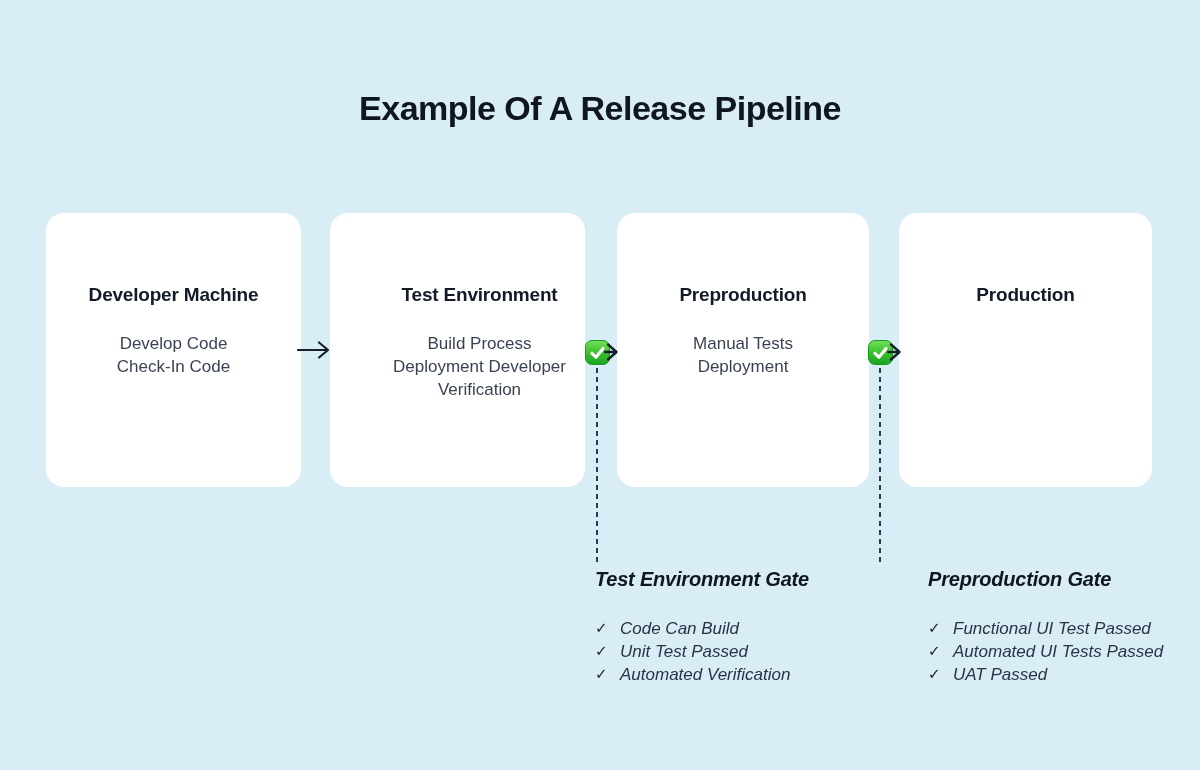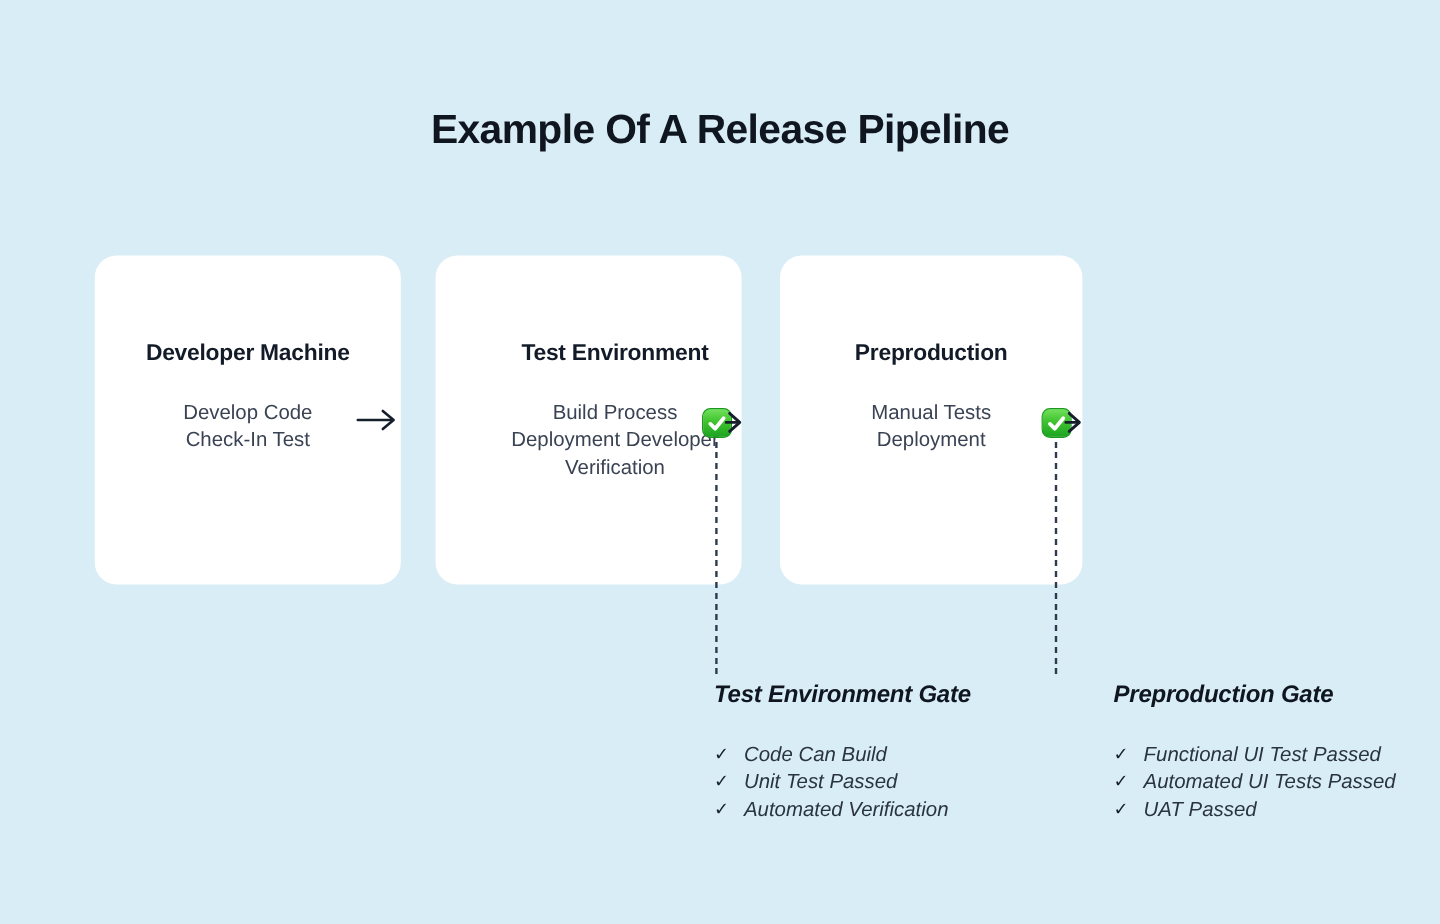--- a/index.html
+++ b/index.html
@@ -17,21 +17,20 @@
     margin: 0; text-align: center;
     font-size: 34px; font-weight: 700; color: #10161f;
     letter-spacing: -0.5px;
   }
 
   .stage {
     position: absolute; top: 213px; height: 274px;
     background: #ffffff; border-radius: 18px;
     box-sizing: border-box; padding-top: 70px;
     text-align: center;
-    margin-left: 33px;
   }
   .stage h2 {
     margin: 0; font-size: 19px; line-height: 24px;
     font-weight: 700; color: #131b28; letter-spacing: -0.2px;
   }
   .steps { margin-top: 25px; font-size: 17px; line-height: 23px; color: #3a4354; }
 
   .arrow-svg { position: absolute; }
 
   .gate-icon {
@@ -68,41 +67,44 @@
 <body>
 
 <div class="canvas">
 
   <h1 class="title">Example Of A Release Pipeline</h1>
 
   <section class="stage" style="left:46px; width:255px;">
     <h2>Developer Machine</h2>
     <div class="steps">
       <div>Develop Code</div>
-      <div>Check-In Test</div>
+      <div>Check-In Code</div>
     </div>
   </section>
 
   <section class="stage" style="left:330px; width:255px;padding-left:44px;">
     <h2>Test Environment</h2>
     <div class="steps">
       <div>Build Process</div>
       <div>Deployment Developer</div>
       <div>Verification</div>
     </div>
   </section>
 
   <section class="stage" style="left:617px; width:252px;">
     <h2>Preproduction</h2>
     <div class="steps">
       <div>Manual Tests</div>
       <div>Deployment</div>
     </div>
   </section>
 
+  <section class="stage" style="left:899px; width:253px;">
+    <h2>Production</h2>
+  </section>
 
   <svg class="arrow-svg" style="left:297px; top:339px;" width="36" height="22" viewBox="0 0 36 22">
     <line x1="1" y1="11" x2="30" y2="11" stroke="#16202c" stroke-width="2.2" stroke-linecap="round"></line>
     <polyline points="22,3.5 31,11 22,18.5" fill="none" stroke="#16202c" stroke-width="2.2" stroke-linecap="round" stroke-linejoin="round"></polyline>
   </svg>
 
   <div class="gate-icon" style="left:585px;">
     <svg width="19" height="19" viewBox="0 0 24 24">
       <polyline points="5,13 10,18 19,7" fill="none" stroke="#ffffff" stroke-width="4" stroke-linecap="round" stroke-linejoin="round"></polyline>
     </svg>

